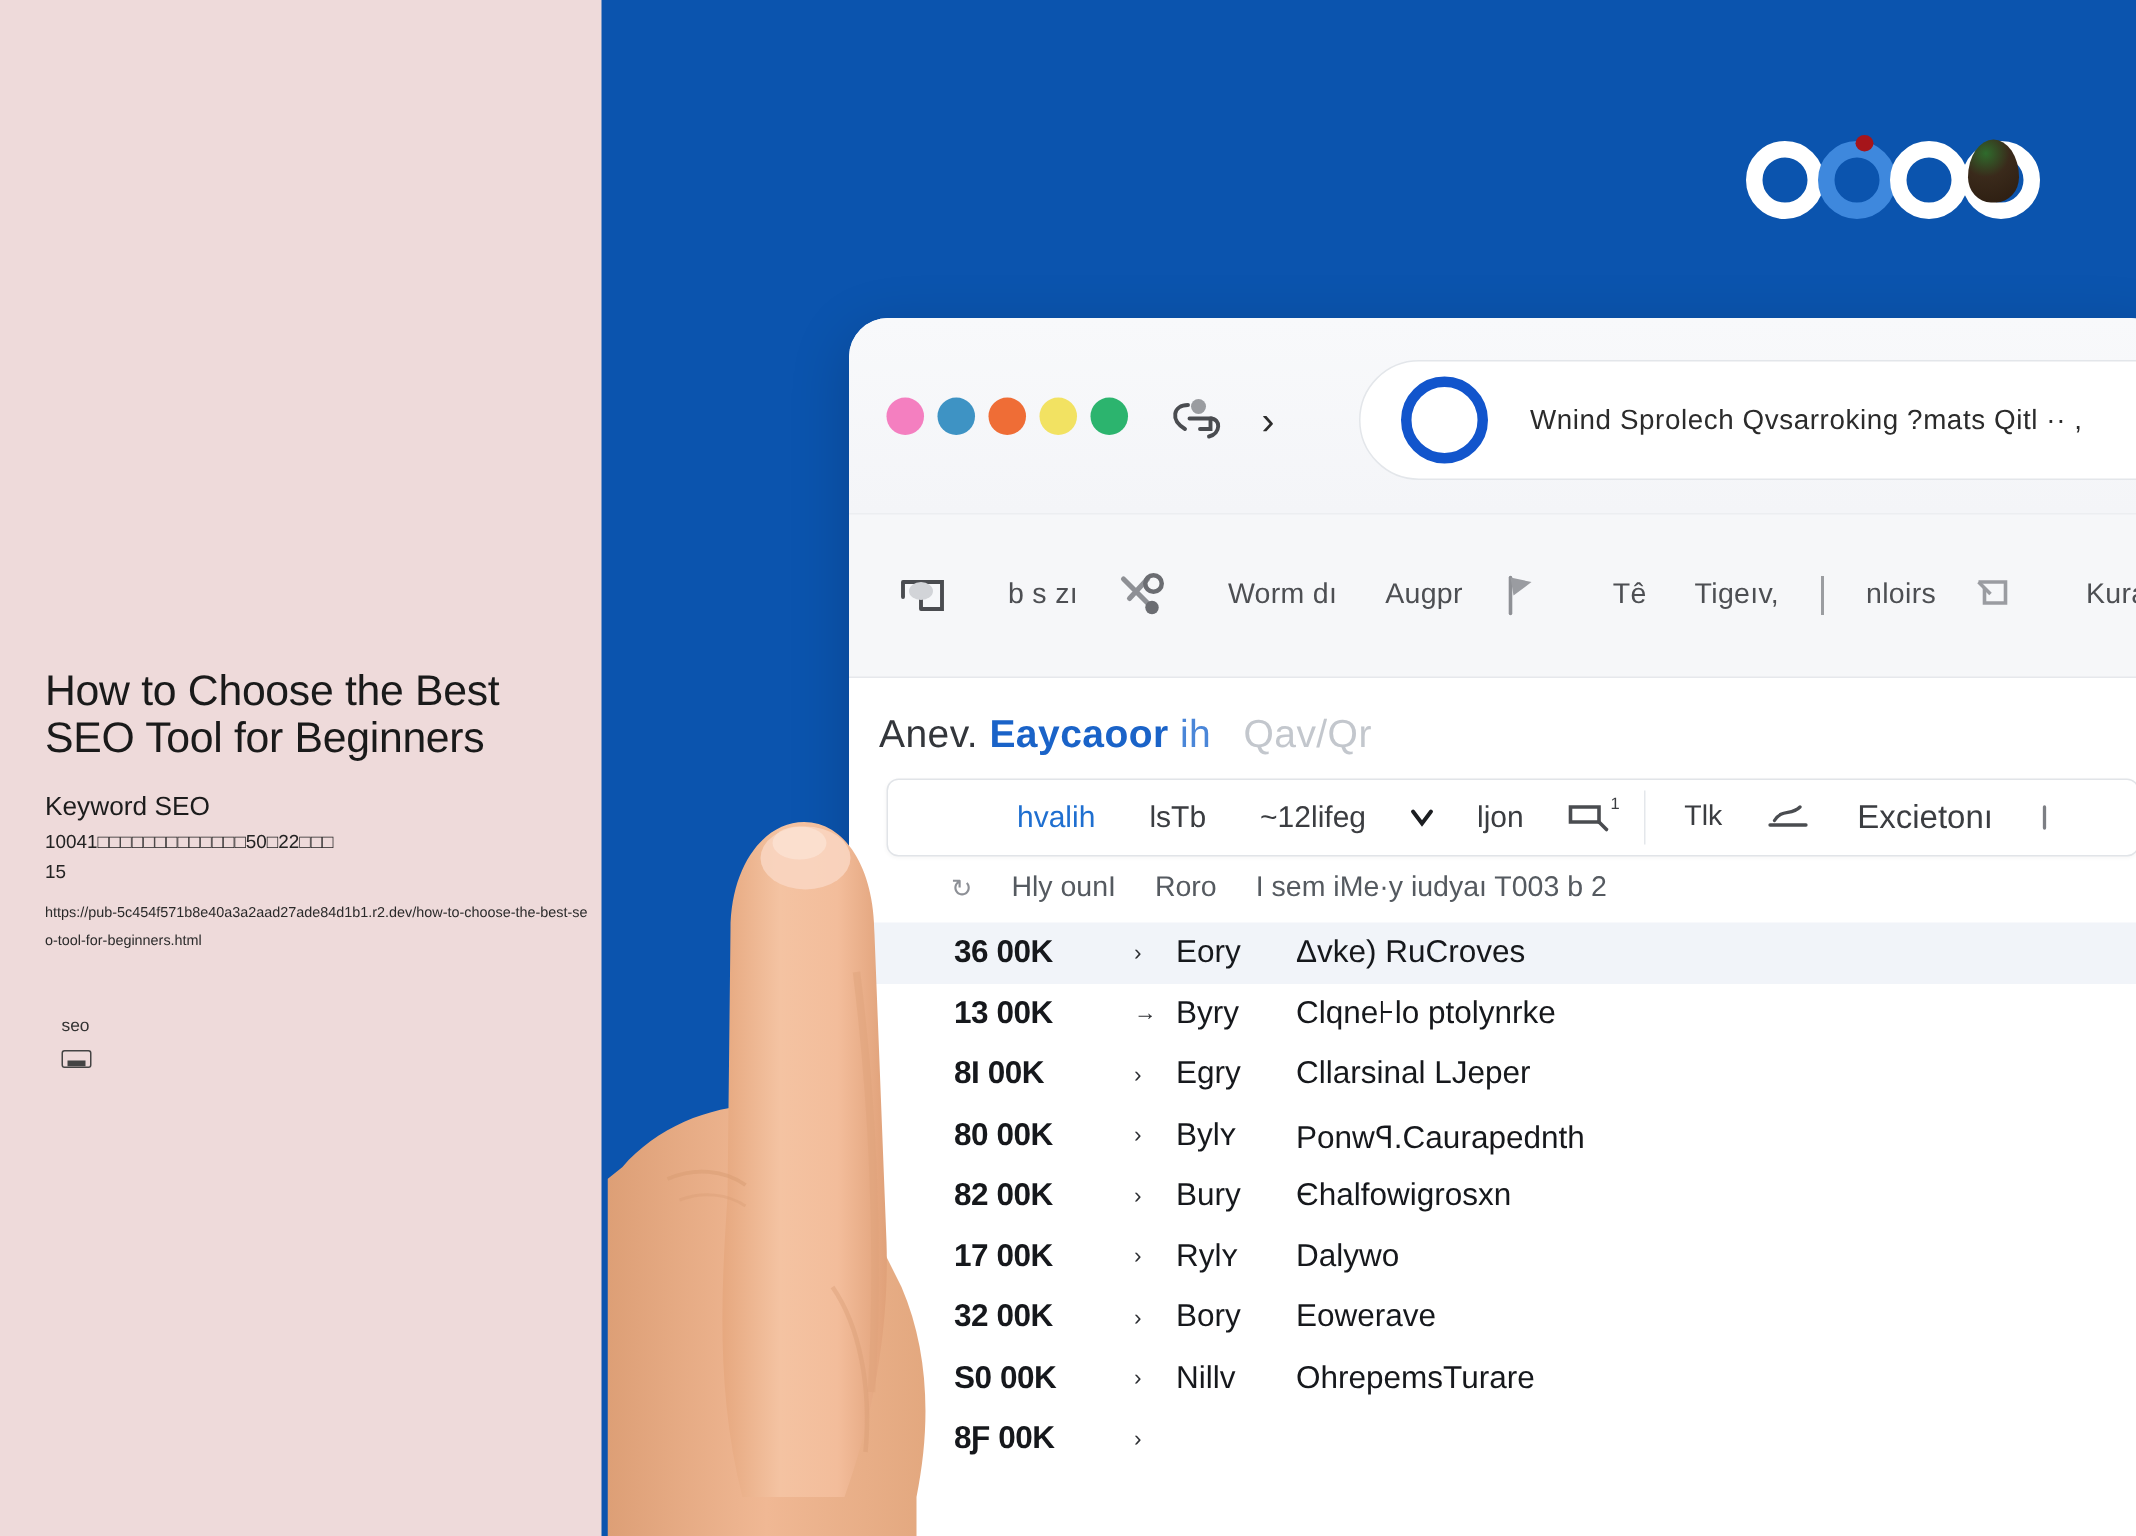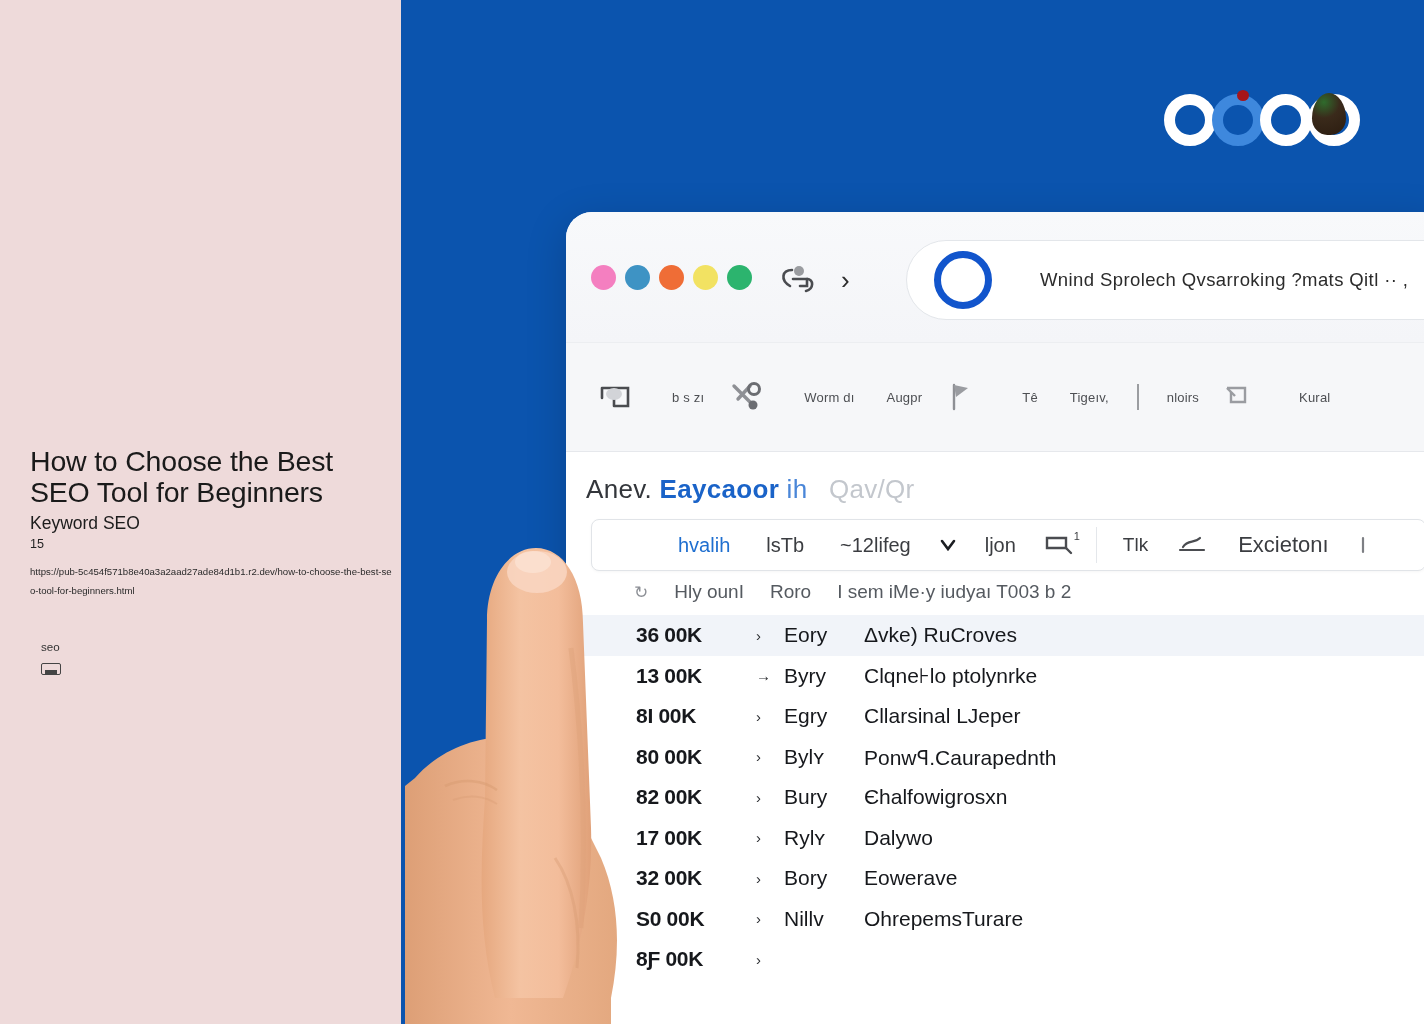--- a/index.html
+++ b/index.html
@@ -35,21 +35,21 @@
     width: 360px;
   }
   .article-title {
     font-size: 28.5px;
     line-height: 31px;
     font-weight: 400;
     color: #1a1a1a;
     letter-spacing: -0.2px;
   }
   .meta-heading {
-    margin-top: 5px;
+    margin-top: 19px;
     font-size: 17.5px;
     line-height: 21px;
     font-weight: 400;
     color: #1c1c1c;
   }
   .meta-line {
     font-size: 12.6px;
     line-height: 20px;
     color: #232323;
     white-space: nowrap;
@@ -183,21 +183,21 @@
     align-items: center;
     padding-left: 27px;
   }
   .url-circle {
     width: 58px; height: 58px;
     border-radius: 50%;
     border: 7px solid #1255cc;
     flex: 0 0 auto;
   }
   .url-text {
-    margin-left: 48px;
+    margin-left: 28px;
     font-size: 18.5px;
     color: #2b2b2b;
     letter-spacing: 0.4px;
     white-space: nowrap;
     overflow: hidden;
   }
 
   
   .toolbar {
     position: relative;
@@ -205,21 +205,21 @@
     background: #f6f7f9;
     border-top: 1px solid #eceef1;
     border-bottom: 1px solid #e6e8ec;
     display: flex;
     align-items: center;
     padding-left: 22px;
     gap: 0px;
     overflow: hidden;
   }
   .tb-item {
-    font-size: 13px;
+    font-size: 19px;
     color: #4d4f53;
     white-space: nowrap;
     padding: 0 16px;
     letter-spacing: 0.2px;
   }
   .tb-icon {
     width: 46px; height: 34px;
     margin: 0 16px 0 6px;
     flex: 0 0 auto;
   }
@@ -321,20 +321,21 @@
 </style>
 </head>
 <body>
 
 <div class="page">
 
   <div class="left-panel">
     <div class="lp-inner">
       <div class="article-title">How to Choose the Best SEO Tool for Beginners</div>
       <div class="meta-heading">Keyword SEO</div>
+      <div class="meta-line first">10041□□□□□□□□□□□□□50□22□□□</div>
       <div class="meta-line">15</div>
       <div class="url-line">https://pub-5c454f571b8e40a3a2aad27ade84d1b1.r2.dev/how-to-choose-the-best-seo-tool-for-beginners.html</div>
       <div class="tag-row">seo</div>
       <div class="tag-icon"></div>
     </div>
   </div>
 
   <div class="blue-bg">
 
     <div class="logo">

